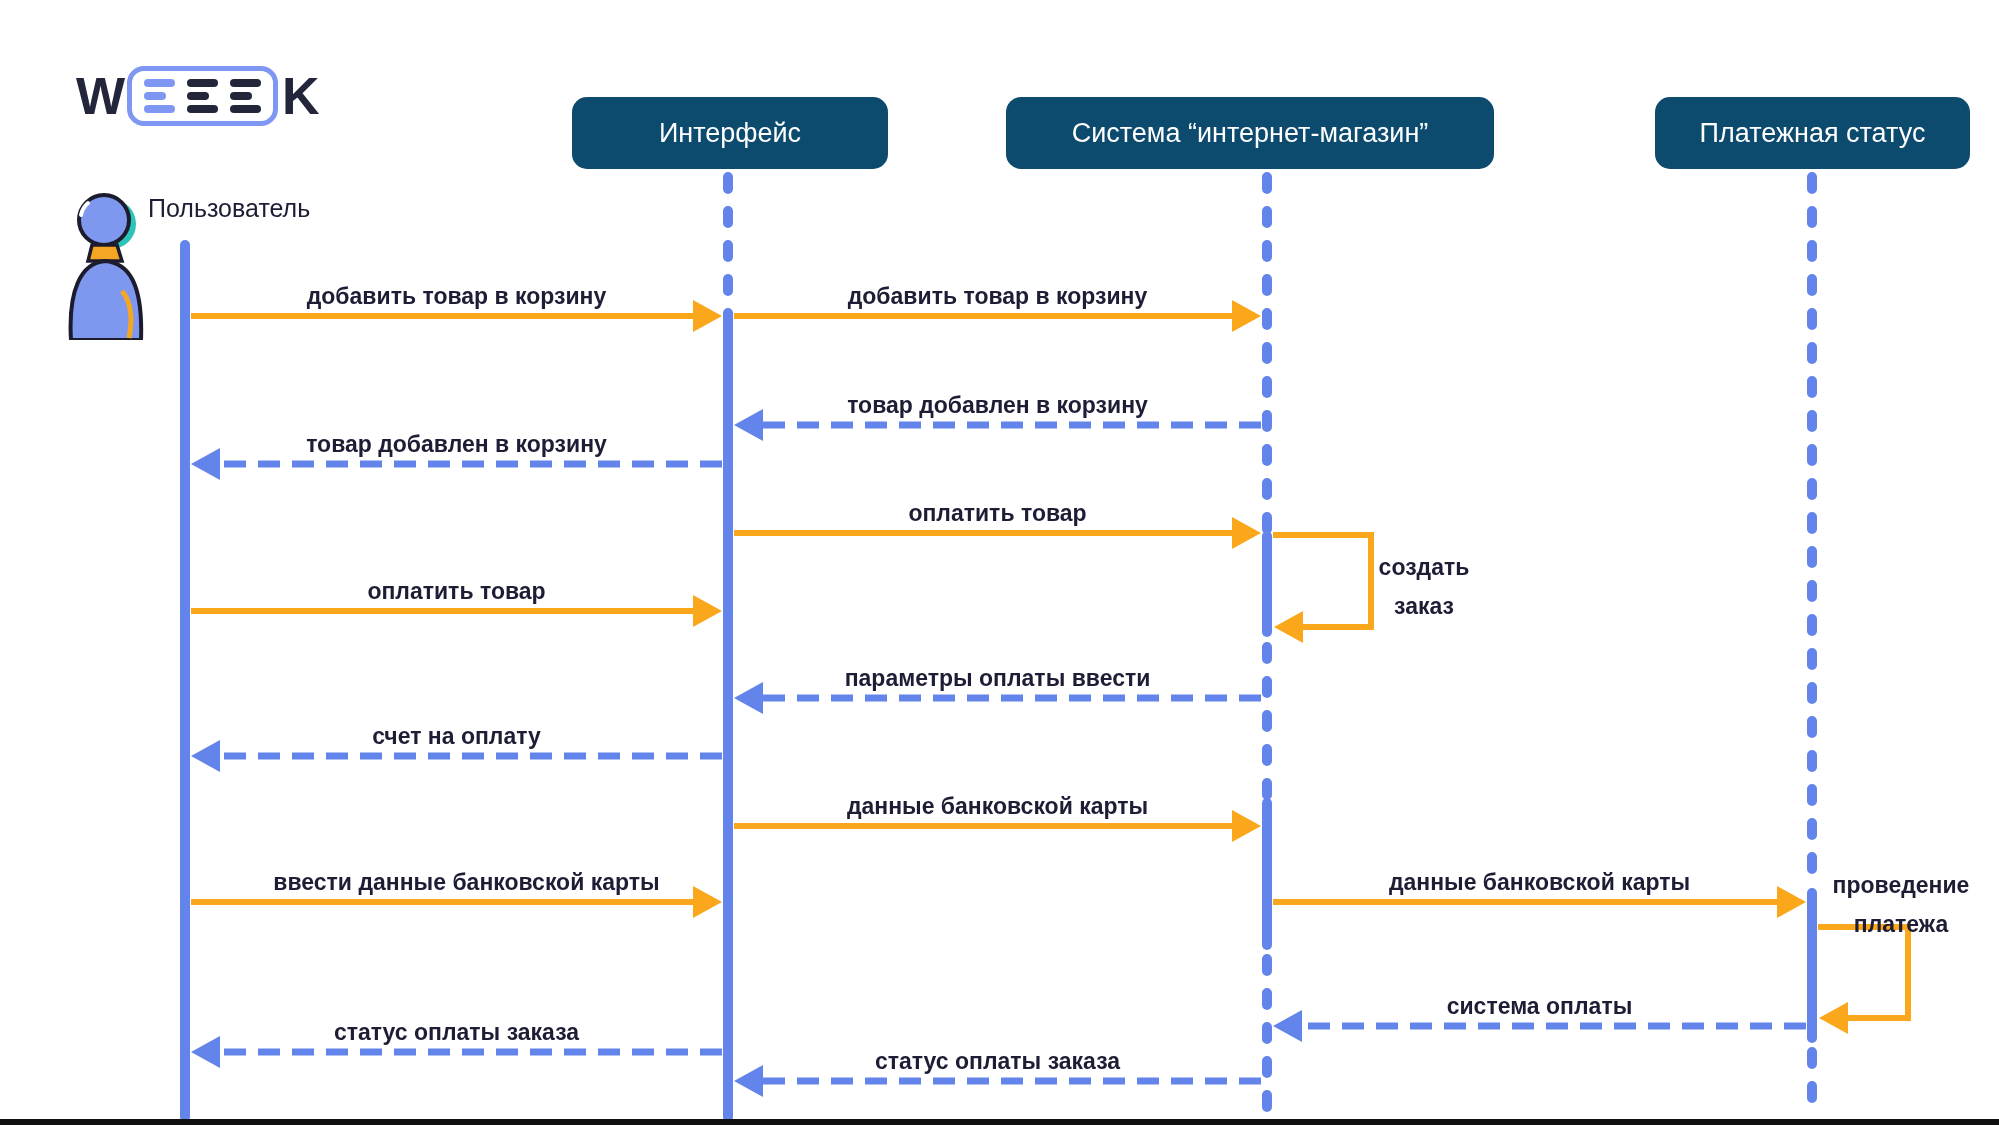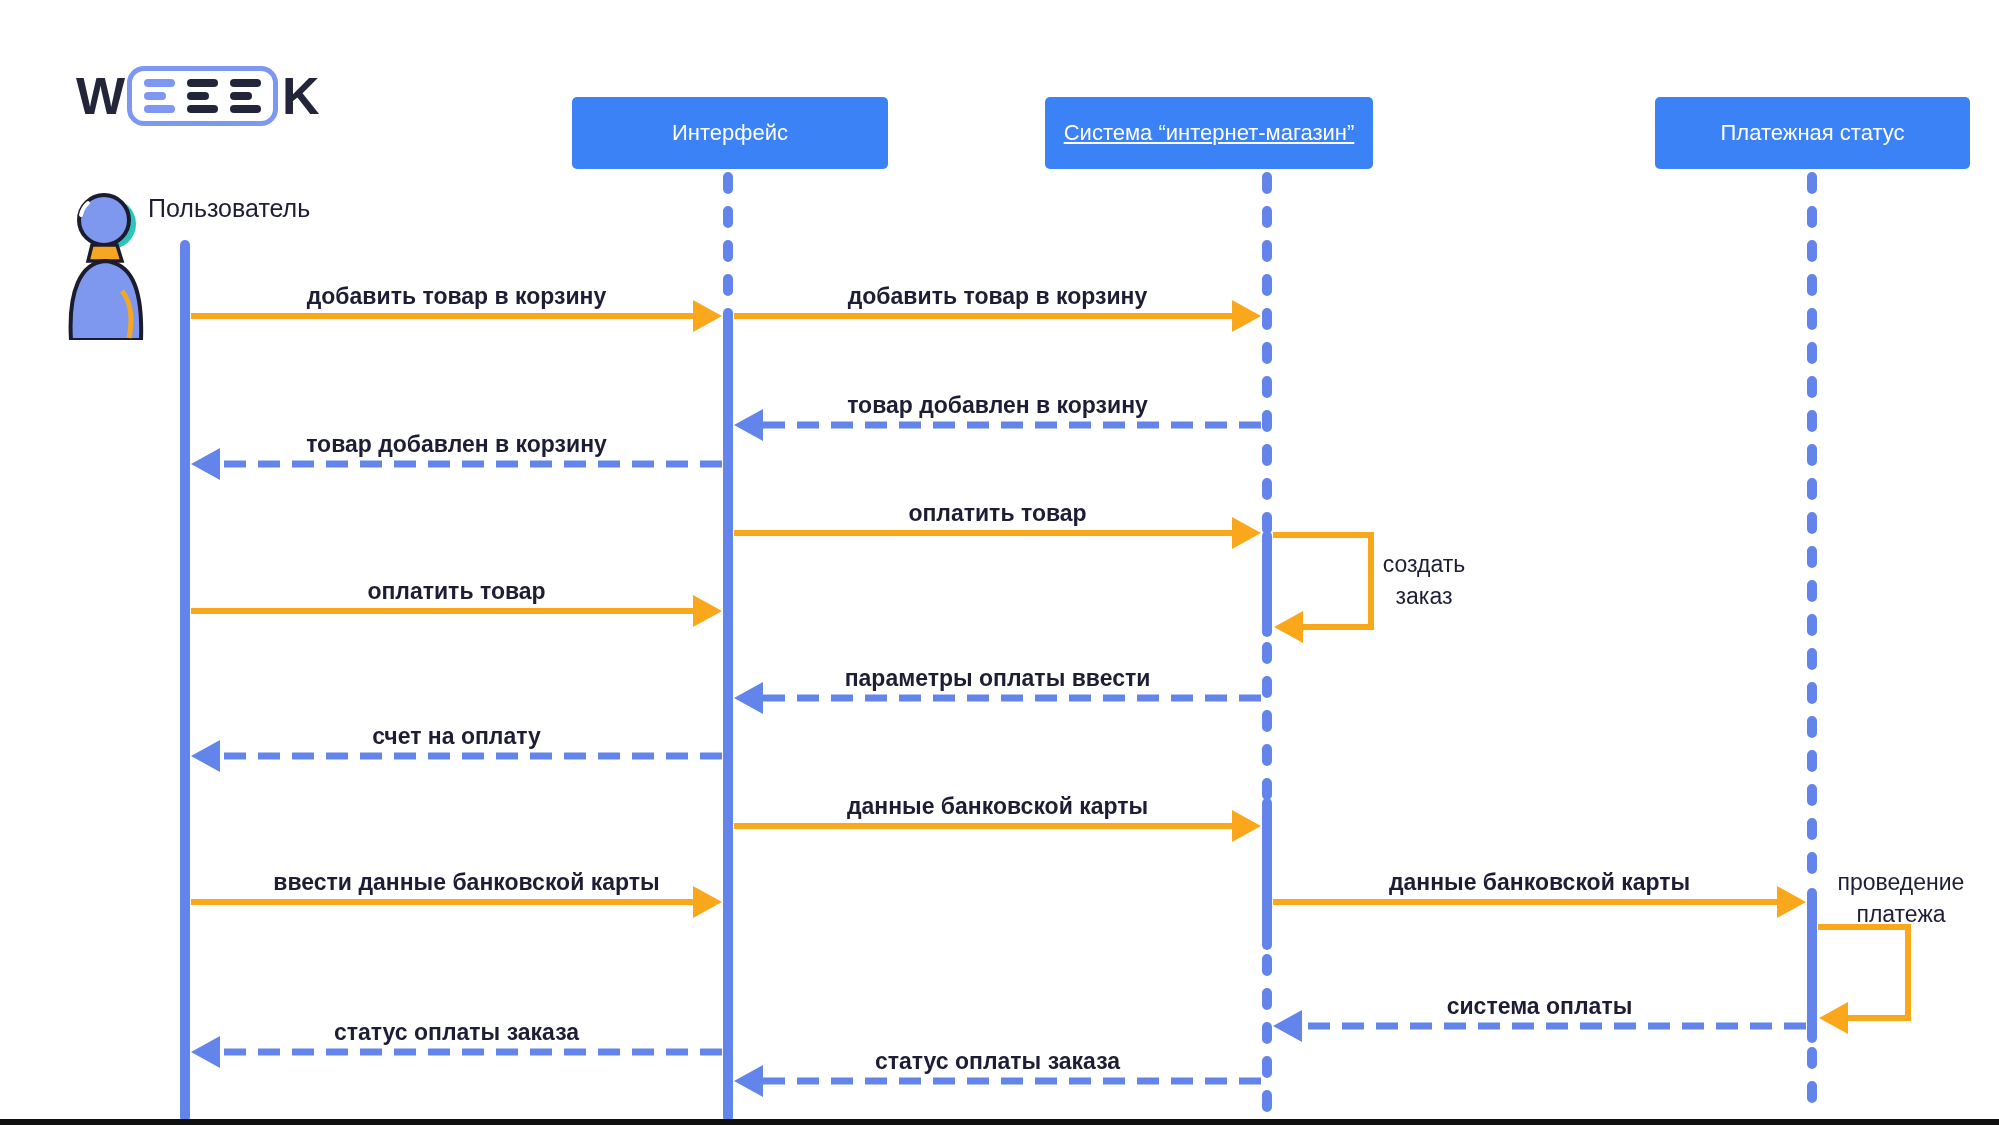--- a/index.html
+++ b/index.html
@@ -10,28 +10,28 @@
   
   .logo{position:absolute;left:76px;top:66px;display:flex;align-items:center;gap:4px;}
   .logo-letter{font-size:52px;font-weight:900;color:#23263b;letter-spacing:-2px;line-height:1;}
   .logo-box{border:5px solid #7d97f2;border-radius:17px;padding:8px 12px;display:flex;gap:12px;align-items:center;}
   .xi{display:flex;flex-direction:column;gap:5px;}
   .xi .bar{width:31px;height:8px;border-radius:4px;background:#23263b;}
   .xi .bar.mid{width:22px;align-self:flex-start;}
   .xi.blue .bar{background:#7d97f2;}
   
   .header-box{
-    position:absolute;top:97px;height:72px;border-radius:5px;background:#3b82f6;
-    color:#ffffff;font-size:22px;font-weight:500;display:flex;align-items:center;justify-content:center;
+    position:absolute;top:97px;height:72px;border-radius:15px;background:#0c4a6e;
+    color:#ffffff;font-size:27px;font-weight:500;display:flex;align-items:center;justify-content:center;
     box-sizing:border-box;
   }
   
   .actor-label{position:absolute;left:148px;top:194px;font-size:25px;font-weight:500;}
   .msg-label{position:absolute;text-align:center;font-size:23px;font-weight:700;line-height:26px;white-space:nowrap;}
-  .loop-label{position:absolute;text-align:center;font-size:23px;font-weight:400;line-height:32px;white-space:pre-line;}
+  .loop-label{position:absolute;text-align:center;font-size:23px;font-weight:700;line-height:39px;white-space:pre-line;}
   .diagram-svg{position:absolute;left:0;top:0;}
   .bottom-bar{position:absolute;left:0;top:1119px;width:1999px;height:6px;background:#101010;}
   .person{position:absolute;left:66px;top:190px;}
 </style>
 </head>
 <body>
 
 <div class="canvas">
 
   <div class="logo">
@@ -62,21 +62,21 @@
     <path d="M22,13 A21,21 0 0 0 15,25" stroke="#ffffff" stroke-width="4" fill="none" stroke-linecap="round"></path>
     <path d="M26,55 L51,55 L56,71 L22,71 Z" fill="#f5a623" stroke="#1c1c2e" stroke-width="3.5"></path>
     <path d="M5,150 C2,100 15,73 39,71 C63,73 77,94 75,150 Z" fill="#7e98f0" stroke="#1c1c2e" stroke-width="4"></path>
     <path d="M63,148 C67,128 65,112 56,101" stroke="#f5a623" stroke-width="5" fill="none"></path>
   </svg>
 
   <div class="actor-label">Пользователь</div>
 
   <div id="headers">
       <div class="header-box" style="left: 572px; width: 316px;">Интерфейс</div>
-      <div class="header-box" style="left: 1045px; width: 328px; text-decoration: underline;">Система “интернет-магазин”</div>
+      <div class="header-box" style="left: 1006px; width: 488px;">Система “интернет-магазин”</div>
       <div class="header-box" style="left: 1655px; width: 315px;">Платежная статус</div>
     </div>
 
   <svg id="diagram-svg" class="diagram-svg" width="1999" height="1125">
       <line x1="185" x2="185" y1="245" y2="1117" stroke="#6384ea" stroke-width="10" stroke-linecap="round"></line>
       <line x1="728" x2="728" y1="177" y2="306" stroke="#6384ea" stroke-width="10" stroke-linecap="round" stroke-dasharray="12 22"></line>
       <line x1="728" x2="728" y1="313" y2="1117" stroke="#6384ea" stroke-width="10" stroke-linecap="round"></line>
       <line x1="1267" x2="1267" y1="177" y2="529" stroke="#6384ea" stroke-width="10" stroke-linecap="round" stroke-dasharray="12 22"></line>
       <line x1="1267" x2="1267" y1="536" y2="632" stroke="#6384ea" stroke-width="10" stroke-linecap="round"></line>
       <line x1="1267" x2="1267" y1="647" y2="796" stroke="#6384ea" stroke-width="10" stroke-linecap="round" stroke-dasharray="12 22"></line>

